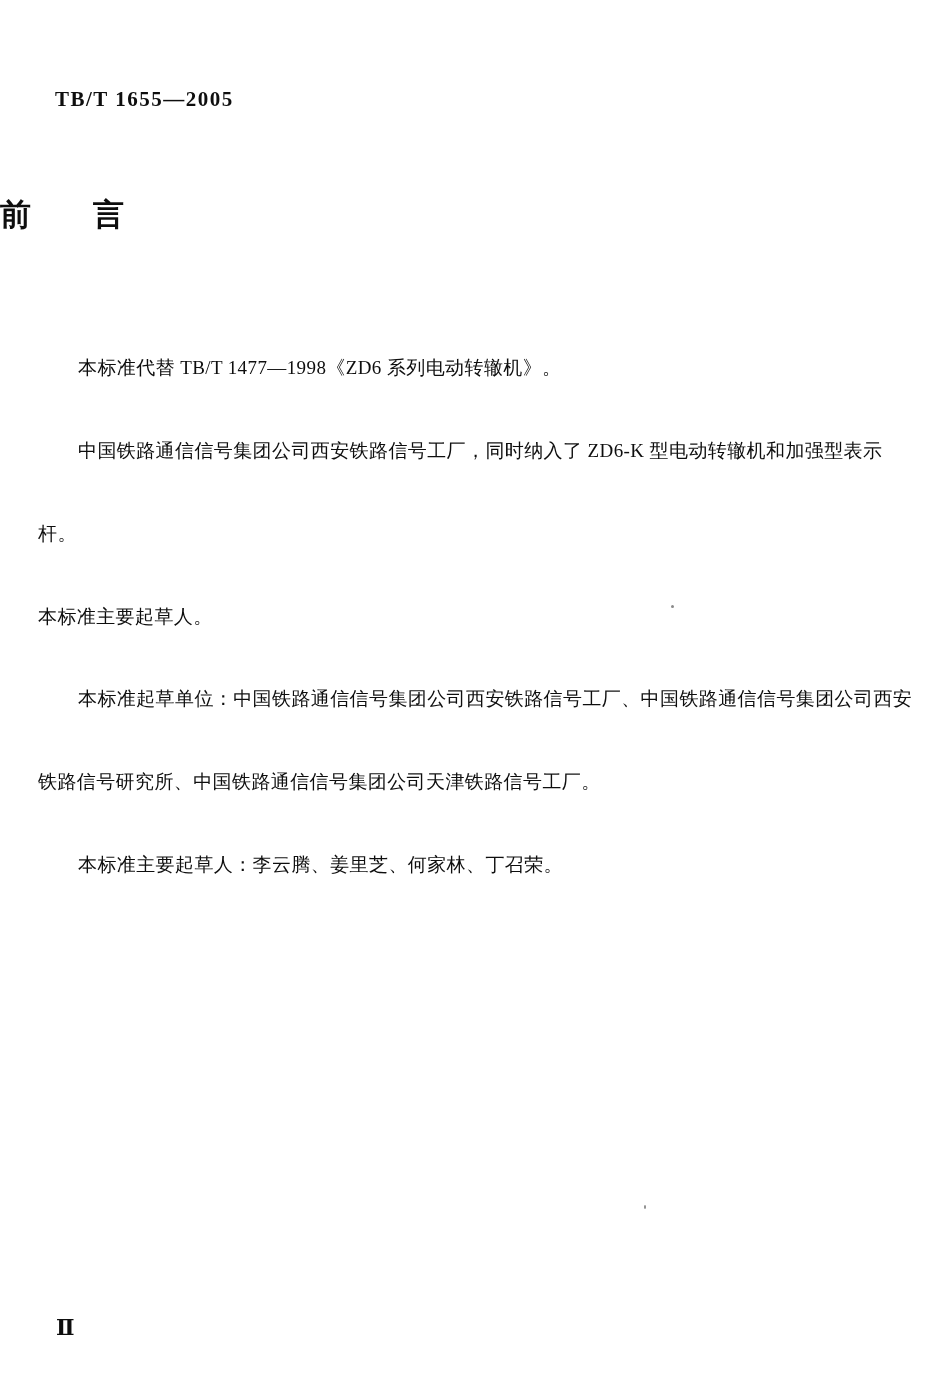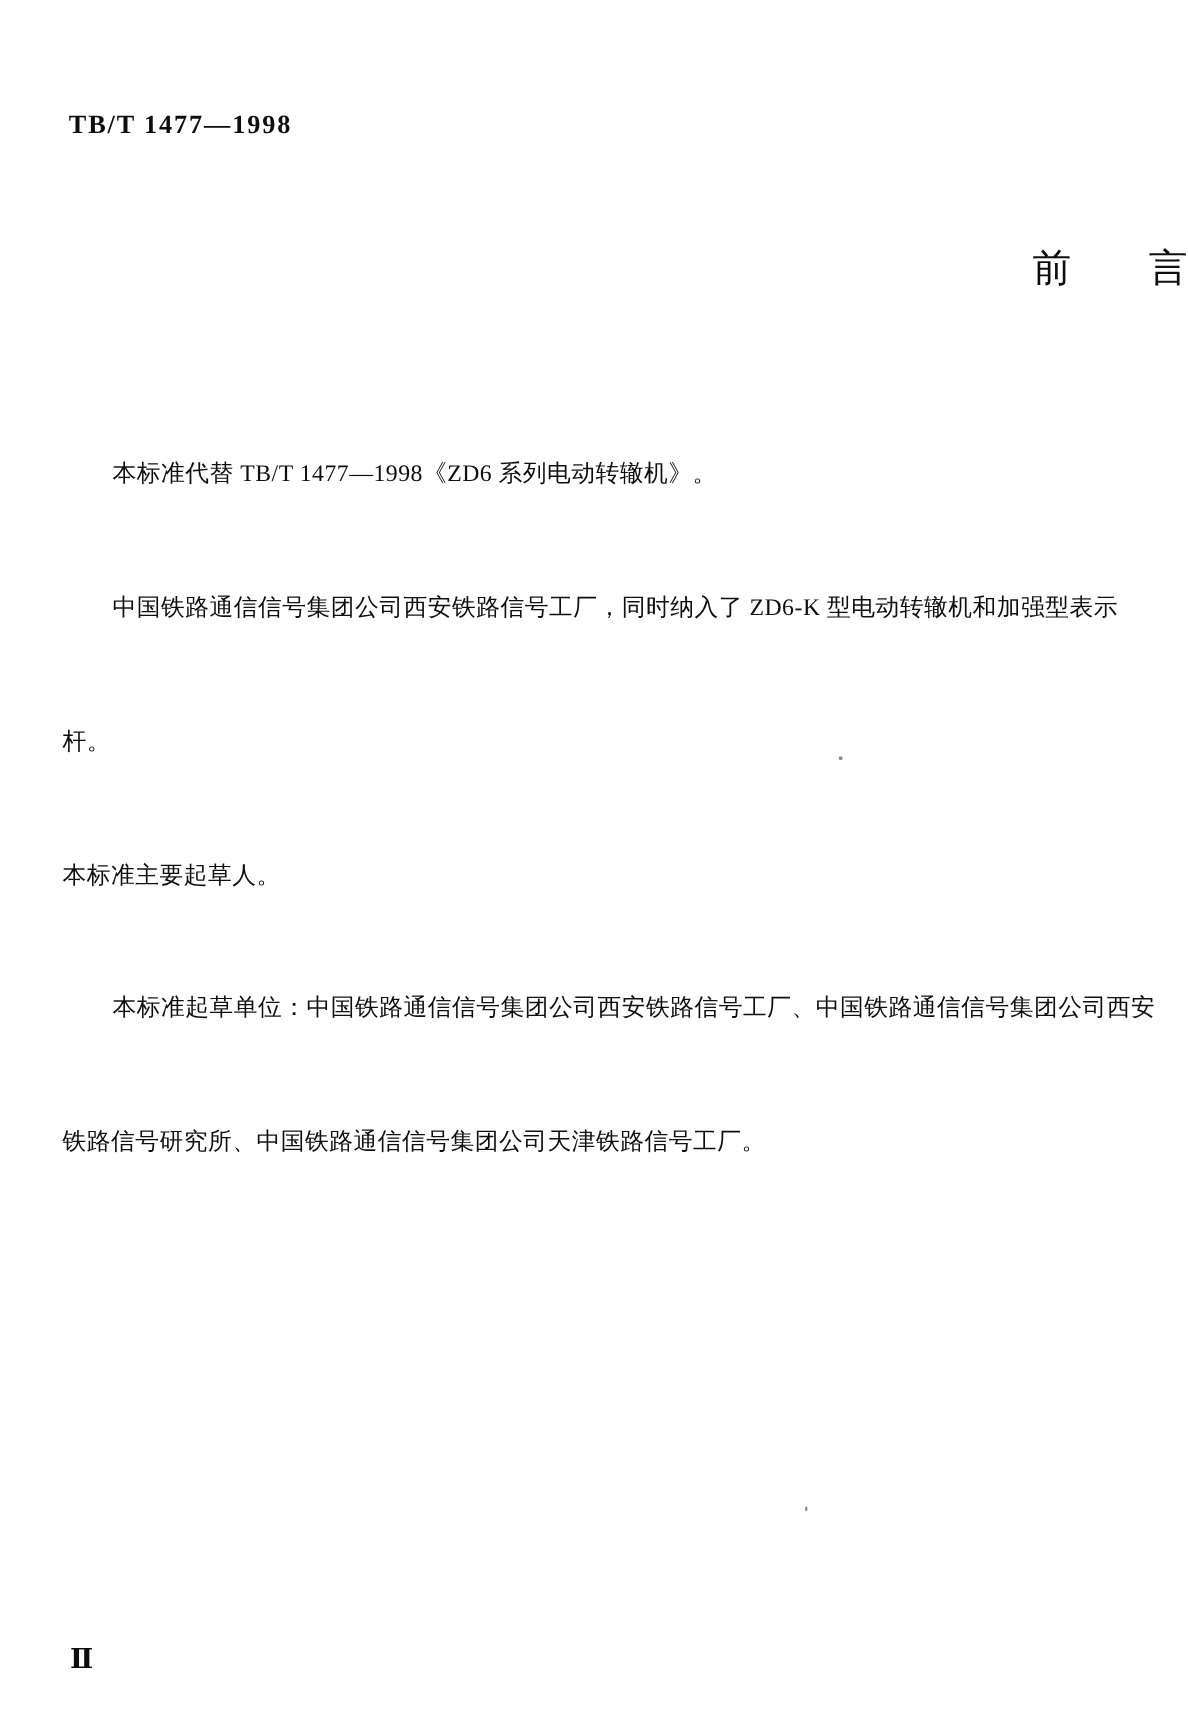--- a/index.html
+++ b/index.html
@@ -24,37 +24,37 @@
     font-weight: bold;
     letter-spacing: 1.5px;
     white-space: pre;
   }
   .doc-title {
     position: absolute;
     left: 0;
     top: 194px;
     width: 100%;
     margin: 0;
-    text-align: right;
+    text-align: left;
     font-size: 31px;
-    font-weight: normal;
+    font-weight: bold;
     white-space: pre;
   }
   .doc-body {
     position: absolute;
     left: 38px;
     top: 299px;
     width: 880px;
     font-size: 19px;
     line-height: 27.6px;
     letter-spacing: 0.4px;
     white-space: pre;
   }
   .line {
-    margin: 12px;
+    margin: 0;
     padding: 0;
   }
   .indent {
     padding-left: 40px;
   }
   .page-number {
     position: absolute;
     left: 56px;
     top: 1314px;
     font-size: 22px;
@@ -66,31 +66,32 @@
     border-radius: 50%;
   }
   .speck-1 { left: 671px; top: 605px; width: 3px; height: 3px; }
   .speck-2 { left: 644px; top: 1205px; width: 2px; height: 4px; }
 </style>
 </head>
 <body>
 
 <div class="page">
 
-  <div class="doc-header">TB/T 1477—1998</div>
+  <div class="doc-header">TB/T 1655—2005</div>
 
   <h1 class="doc-title">前　　言</h1>
 
   <div class="doc-body">
     <p class="line indent">本标准代替 TB/T 1477—1998《ZD6 系列电动转辙机》。</p>
     <p class="line indent">中国铁路通信信号集团公司西安铁路信号工厂，同时纳入了 ZD6-K 型电动转辙机和加强型表示</p>
     <p class="line">杆。</p>
     <p class="line">本标准主要起草人。</p>
     <p class="line indent">本标准起草单位：中国铁路通信信号集团公司西安铁路信号工厂、中国铁路通信信号集团公司西安</p>
     <p class="line">铁路信号研究所、中国铁路通信信号集团公司天津铁路信号工厂。</p>
+    <p class="line indent">本标准主要起草人：李云腾、姜里芝、何家林、丁召荣。</p>
   </div>
 
   <div class="page-number">Ⅱ</div>
 
   <div class="speck speck-1"></div>
   <div class="speck speck-2"></div>
 
 </div>
 
 </body></html>

